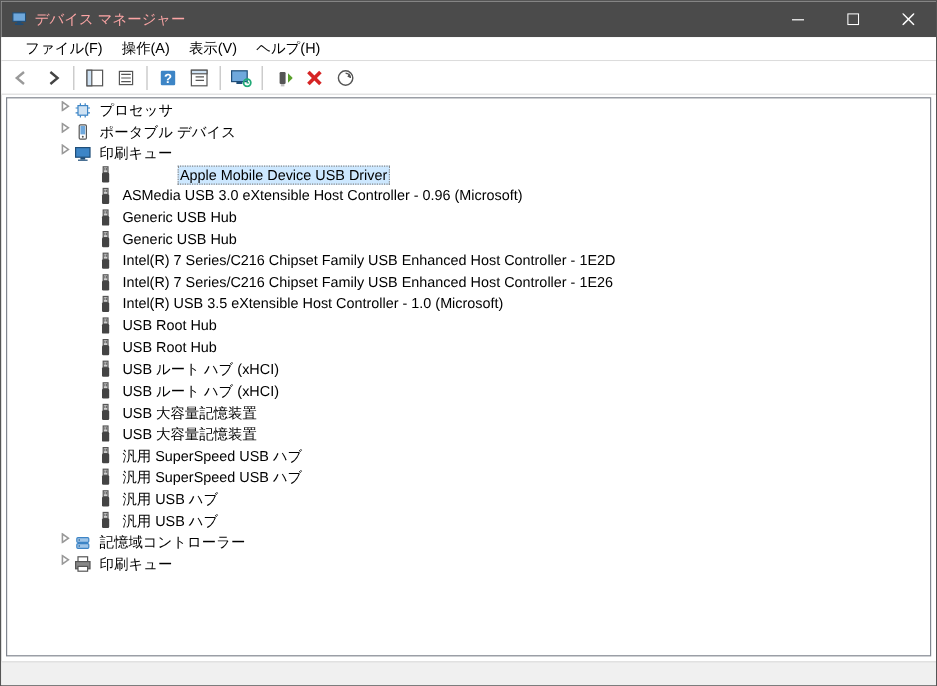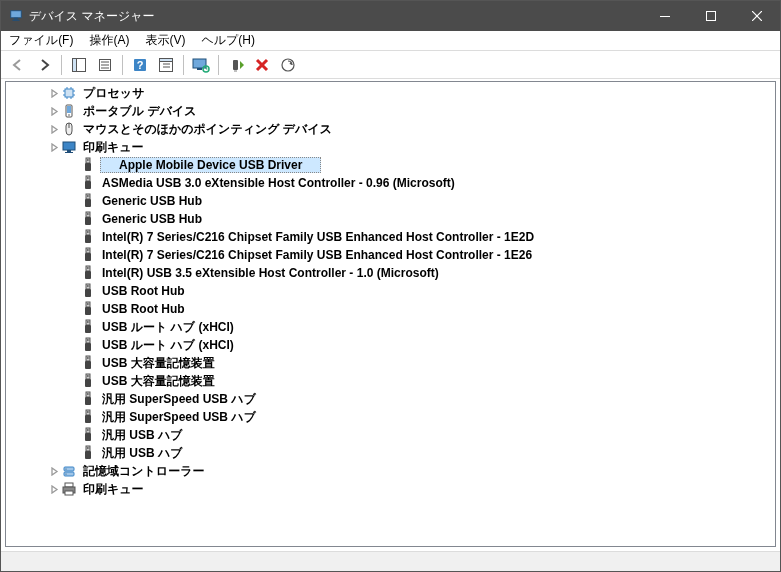--- a/index.html
+++ b/index.html
@@ -1,47 +1,47 @@
 <!DOCTYPE html>
 <html><head>
 <meta charset="utf-8">
 <style>
   * { box-sizing: border-box; margin: 0; padding: 0; }
   html, body { width: 781px; height: 572px; font-family: "Yu Gothic UI", "Meiryo", "Segoe UI", sans-serif; font-size: 12px; overflow: hidden; }
   body { background: #fff; border: 1px solid #555; display: flex; flex-direction: column; }
 
   
-  .titlebar { height: 30px; background: #4b4b4b; color: #ffffff; display: flex; align-items: center; padding: 0; }
+  .titlebar { height: 30px; background: #4b4b4b; color: #fca5a5; display: flex; align-items: center; padding: 0; }
   .titlebar .title { display: flex; align-items: center; gap: 6px; padding-left: 8px; font-size: 12px; }
   .titlebar .sysicon svg { display:block; }
   .titlebar .spacer { flex: 1; }
   .titlebar .winbtn { width: 46px; height: 30px; display: flex; align-items: center; justify-content: center; color: #fff; cursor: default; }
 
   
-  .menubar { height: 20px; background: #fff; display: flex; align-items: center; padding: 0 0; gap: 0; border-bottom: 1px solid #dcdcdc; }
+  .menubar { height: 20px; background: #fff; display: flex; align-items: center; padding: 0 12px; gap: 0; border-bottom: 1px solid #dcdcdc; }
   .menubar .menuitem { padding: 0 8px; cursor: default; }
 
   
   .toolbar { height: 28px; background: #fff; display: flex; align-items: center; padding: 2px 4px; gap: 0; border-bottom: 1px solid #dcdcdc; }
   .toolbar .tbtn { width: 24px; height: 24px; display: flex; align-items: center; justify-content: center; margin: 0 1px; border: 1px solid transparent; cursor: default; }
   .toolbar .sep { width: 1px; height: 20px; background: #c0c0c0; margin: 0 4px; }
   .toolbar .tbtn svg { display:block; }
 
   
   .treewrap { flex: 1; margin: 2px 4px 4px 4px; border: 1px solid #828790; padding: 2px 0 0 0; position: relative; display:flex; }
   .tree { flex:1; overflow: auto; padding: 0 0 2px 0; }
   .tree::-webkit-scrollbar { width: 17px; }
   .tree::-webkit-scrollbar-track { background: #f0f0f0; }
   .tree::-webkit-scrollbar-thumb { background: #c0c0c0; }
-  .tree .row { display: flex; align-items: center; height: 18px; padding-left: 0; white-space: nowrap; cursor: default; user-select:none;font-weight:bold; }
+  .tree .row { display: flex; align-items: flex-start; height: 18px; padding-left: 0; white-space: nowrap; cursor: default; user-select:none; }
   .tree .indent { display:inline-block; }
   .tree .arrow { width: 14px; display: inline-flex; align-items:center; justify-content:center; color:#555; font-size:10px; }
   .tree .icon { width: 16px; height: 16px; display: inline-flex; align-items: center; justify-content:center; margin-right: 4px; }
   .tree .label { padding: 0 2px; }
-  .tree .label.selected { background: #cde8ff; border: 1px dotted #888; padding: 0 18px; }
+  .tree .label.selected { background: #cde8ff; border: 1px dotted #888; padding: 0 1px; margin-left: 48px; }
   .statusstrip { height: 20px; background: #f0f0f0; border-top: 1px solid #dcdcdc; }
 </style>
 </head>
 <body>
 
 <div class="titlebar">
   <div class="title">
     <span class="sysicon">
       <svg width="14" height="14" viewBox="0 0 16 16">
           <rect x="2" y="2" width="12" height="8" fill="#6fa8dc" stroke="#1f4e79" stroke-width="1"></rect>
@@ -192,289 +192,274 @@
       </div>
       <div class="row">
         <span class="indent" style="width: 41px;"></span>
         <span class="arrow">
           <svg width="9" height="9" viewBox="0 0 9 9">
             <path d="M2 1 L7 4.5 L2 8 Z" fill="none" stroke="#999" stroke-width="1.3"></path>
           </svg>
         </span>
         <span class="icon">
           <svg width="16" height="16" viewBox="0 0 16 16">
-            <path d="M5 5 Q5 2 8 2 Q11 2 11 5 L11 10 Q11 14 8 14 Q5 14 5 10 Z" fill="#eee" stroke="#555"></path>
-            <line x1="8" y1="2" x2="8" y2="7" stroke="#555"></line>
-          </svg>
-        </span>
-        <span class="label">マウスとそのほかのポインティング デバイス</span>
+            <rect x="2" y="3" width="12" height="8" fill="#3d85c6" stroke="#1f4e79"></rect>
+            <rect x="6" y="11" width="4" height="2" fill="#1f4e79"></rect>
+            <rect x="4" y="13" width="8" height="1" fill="#1f4e79"></rect>
+          </svg>
+        </span>
+        <span class="label">印刷キュー</span>
+      </div>
+      <div class="row">
+        <span class="indent" style="width: 60px;"></span>
+        <span class="arrow"></span>
+        <span class="icon">
+          <svg width="16" height="16" viewBox="0 0 16 16">
+            <rect x="6" y="1" width="4" height="5" fill="#cfcfcf" stroke="#555"></rect>
+            <rect x="5" y="6" width="6" height="8" rx="1" fill="#444"></rect>
+            <rect x="7" y="2" width="0.8" height="2" fill="#555"></rect>
+            <rect x="8.5" y="2" width="0.8" height="2" fill="#555"></rect>
+          </svg>
+        </span>
+        <span class="label selected">Apple Mobile Device USB Driver</span>
+      </div>
+      <div class="row">
+        <span class="indent" style="width: 60px;"></span>
+        <span class="arrow"></span>
+        <span class="icon">
+          <svg width="16" height="16" viewBox="0 0 16 16">
+            <rect x="6" y="1" width="4" height="5" fill="#cfcfcf" stroke="#555"></rect>
+            <rect x="5" y="6" width="6" height="8" rx="1" fill="#444"></rect>
+            <rect x="7" y="2" width="0.8" height="2" fill="#555"></rect>
+            <rect x="8.5" y="2" width="0.8" height="2" fill="#555"></rect>
+          </svg>
+        </span>
+        <span class="label">ASMedia USB 3.0 eXtensible Host Controller - 0.96 (Microsoft)</span>
+      </div>
+      <div class="row">
+        <span class="indent" style="width: 60px;"></span>
+        <span class="arrow"></span>
+        <span class="icon">
+          <svg width="16" height="16" viewBox="0 0 16 16">
+            <rect x="6" y="1" width="4" height="5" fill="#cfcfcf" stroke="#555"></rect>
+            <rect x="5" y="6" width="6" height="8" rx="1" fill="#444"></rect>
+            <rect x="7" y="2" width="0.8" height="2" fill="#555"></rect>
+            <rect x="8.5" y="2" width="0.8" height="2" fill="#555"></rect>
+          </svg>
+        </span>
+        <span class="label">Generic USB Hub</span>
+      </div>
+      <div class="row">
+        <span class="indent" style="width: 60px;"></span>
+        <span class="arrow"></span>
+        <span class="icon">
+          <svg width="16" height="16" viewBox="0 0 16 16">
+            <rect x="6" y="1" width="4" height="5" fill="#cfcfcf" stroke="#555"></rect>
+            <rect x="5" y="6" width="6" height="8" rx="1" fill="#444"></rect>
+            <rect x="7" y="2" width="0.8" height="2" fill="#555"></rect>
+            <rect x="8.5" y="2" width="0.8" height="2" fill="#555"></rect>
+          </svg>
+        </span>
+        <span class="label">Generic USB Hub</span>
+      </div>
+      <div class="row">
+        <span class="indent" style="width: 60px;"></span>
+        <span class="arrow"></span>
+        <span class="icon">
+          <svg width="16" height="16" viewBox="0 0 16 16">
+            <rect x="6" y="1" width="4" height="5" fill="#cfcfcf" stroke="#555"></rect>
+            <rect x="5" y="6" width="6" height="8" rx="1" fill="#444"></rect>
+            <rect x="7" y="2" width="0.8" height="2" fill="#555"></rect>
+            <rect x="8.5" y="2" width="0.8" height="2" fill="#555"></rect>
+          </svg>
+        </span>
+        <span class="label">Intel(R) 7 Series/C216 Chipset Family USB Enhanced Host Controller - 1E2D</span>
+      </div>
+      <div class="row">
+        <span class="indent" style="width: 60px;"></span>
+        <span class="arrow"></span>
+        <span class="icon">
+          <svg width="16" height="16" viewBox="0 0 16 16">
+            <rect x="6" y="1" width="4" height="5" fill="#cfcfcf" stroke="#555"></rect>
+            <rect x="5" y="6" width="6" height="8" rx="1" fill="#444"></rect>
+            <rect x="7" y="2" width="0.8" height="2" fill="#555"></rect>
+            <rect x="8.5" y="2" width="0.8" height="2" fill="#555"></rect>
+          </svg>
+        </span>
+        <span class="label">Intel(R) 7 Series/C216 Chipset Family USB Enhanced Host Controller - 1E26</span>
+      </div>
+      <div class="row">
+        <span class="indent" style="width: 60px;"></span>
+        <span class="arrow"></span>
+        <span class="icon">
+          <svg width="16" height="16" viewBox="0 0 16 16">
+            <rect x="6" y="1" width="4" height="5" fill="#cfcfcf" stroke="#555"></rect>
+            <rect x="5" y="6" width="6" height="8" rx="1" fill="#444"></rect>
+            <rect x="7" y="2" width="0.8" height="2" fill="#555"></rect>
+            <rect x="8.5" y="2" width="0.8" height="2" fill="#555"></rect>
+          </svg>
+        </span>
+        <span class="label">Intel(R) USB 3.5 eXtensible Host Controller - 1.0 (Microsoft)</span>
+      </div>
+      <div class="row">
+        <span class="indent" style="width: 60px;"></span>
+        <span class="arrow"></span>
+        <span class="icon">
+          <svg width="16" height="16" viewBox="0 0 16 16">
+            <rect x="6" y="1" width="4" height="5" fill="#cfcfcf" stroke="#555"></rect>
+            <rect x="5" y="6" width="6" height="8" rx="1" fill="#444"></rect>
+            <rect x="7" y="2" width="0.8" height="2" fill="#555"></rect>
+            <rect x="8.5" y="2" width="0.8" height="2" fill="#555"></rect>
+          </svg>
+        </span>
+        <span class="label">USB Root Hub</span>
+      </div>
+      <div class="row">
+        <span class="indent" style="width: 60px;"></span>
+        <span class="arrow"></span>
+        <span class="icon">
+          <svg width="16" height="16" viewBox="0 0 16 16">
+            <rect x="6" y="1" width="4" height="5" fill="#cfcfcf" stroke="#555"></rect>
+            <rect x="5" y="6" width="6" height="8" rx="1" fill="#444"></rect>
+            <rect x="7" y="2" width="0.8" height="2" fill="#555"></rect>
+            <rect x="8.5" y="2" width="0.8" height="2" fill="#555"></rect>
+          </svg>
+        </span>
+        <span class="label">USB Root Hub</span>
+      </div>
+      <div class="row">
+        <span class="indent" style="width: 60px;"></span>
+        <span class="arrow"></span>
+        <span class="icon">
+          <svg width="16" height="16" viewBox="0 0 16 16">
+            <rect x="6" y="1" width="4" height="5" fill="#cfcfcf" stroke="#555"></rect>
+            <rect x="5" y="6" width="6" height="8" rx="1" fill="#444"></rect>
+            <rect x="7" y="2" width="0.8" height="2" fill="#555"></rect>
+            <rect x="8.5" y="2" width="0.8" height="2" fill="#555"></rect>
+          </svg>
+        </span>
+        <span class="label">USB ルート ハブ (xHCI)</span>
+      </div>
+      <div class="row">
+        <span class="indent" style="width: 60px;"></span>
+        <span class="arrow"></span>
+        <span class="icon">
+          <svg width="16" height="16" viewBox="0 0 16 16">
+            <rect x="6" y="1" width="4" height="5" fill="#cfcfcf" stroke="#555"></rect>
+            <rect x="5" y="6" width="6" height="8" rx="1" fill="#444"></rect>
+            <rect x="7" y="2" width="0.8" height="2" fill="#555"></rect>
+            <rect x="8.5" y="2" width="0.8" height="2" fill="#555"></rect>
+          </svg>
+        </span>
+        <span class="label">USB ルート ハブ (xHCI)</span>
+      </div>
+      <div class="row">
+        <span class="indent" style="width: 60px;"></span>
+        <span class="arrow"></span>
+        <span class="icon">
+          <svg width="16" height="16" viewBox="0 0 16 16">
+            <rect x="6" y="1" width="4" height="5" fill="#cfcfcf" stroke="#555"></rect>
+            <rect x="5" y="6" width="6" height="8" rx="1" fill="#444"></rect>
+            <rect x="7" y="2" width="0.8" height="2" fill="#555"></rect>
+            <rect x="8.5" y="2" width="0.8" height="2" fill="#555"></rect>
+          </svg>
+        </span>
+        <span class="label">USB 大容量記憶装置</span>
+      </div>
+      <div class="row">
+        <span class="indent" style="width: 60px;"></span>
+        <span class="arrow"></span>
+        <span class="icon">
+          <svg width="16" height="16" viewBox="0 0 16 16">
+            <rect x="6" y="1" width="4" height="5" fill="#cfcfcf" stroke="#555"></rect>
+            <rect x="5" y="6" width="6" height="8" rx="1" fill="#444"></rect>
+            <rect x="7" y="2" width="0.8" height="2" fill="#555"></rect>
+            <rect x="8.5" y="2" width="0.8" height="2" fill="#555"></rect>
+          </svg>
+        </span>
+        <span class="label">USB 大容量記憶装置</span>
+      </div>
+      <div class="row">
+        <span class="indent" style="width: 60px;"></span>
+        <span class="arrow"></span>
+        <span class="icon">
+          <svg width="16" height="16" viewBox="0 0 16 16">
+            <rect x="6" y="1" width="4" height="5" fill="#cfcfcf" stroke="#555"></rect>
+            <rect x="5" y="6" width="6" height="8" rx="1" fill="#444"></rect>
+            <rect x="7" y="2" width="0.8" height="2" fill="#555"></rect>
+            <rect x="8.5" y="2" width="0.8" height="2" fill="#555"></rect>
+          </svg>
+        </span>
+        <span class="label">汎用 SuperSpeed USB ハブ</span>
+      </div>
+      <div class="row">
+        <span class="indent" style="width: 60px;"></span>
+        <span class="arrow"></span>
+        <span class="icon">
+          <svg width="16" height="16" viewBox="0 0 16 16">
+            <rect x="6" y="1" width="4" height="5" fill="#cfcfcf" stroke="#555"></rect>
+            <rect x="5" y="6" width="6" height="8" rx="1" fill="#444"></rect>
+            <rect x="7" y="2" width="0.8" height="2" fill="#555"></rect>
+            <rect x="8.5" y="2" width="0.8" height="2" fill="#555"></rect>
+          </svg>
+        </span>
+        <span class="label">汎用 SuperSpeed USB ハブ</span>
+      </div>
+      <div class="row">
+        <span class="indent" style="width: 60px;"></span>
+        <span class="arrow"></span>
+        <span class="icon">
+          <svg width="16" height="16" viewBox="0 0 16 16">
+            <rect x="6" y="1" width="4" height="5" fill="#cfcfcf" stroke="#555"></rect>
+            <rect x="5" y="6" width="6" height="8" rx="1" fill="#444"></rect>
+            <rect x="7" y="2" width="0.8" height="2" fill="#555"></rect>
+            <rect x="8.5" y="2" width="0.8" height="2" fill="#555"></rect>
+          </svg>
+        </span>
+        <span class="label">汎用 USB ハブ</span>
+      </div>
+      <div class="row">
+        <span class="indent" style="width: 60px;"></span>
+        <span class="arrow"></span>
+        <span class="icon">
+          <svg width="16" height="16" viewBox="0 0 16 16">
+            <rect x="6" y="1" width="4" height="5" fill="#cfcfcf" stroke="#555"></rect>
+            <rect x="5" y="6" width="6" height="8" rx="1" fill="#444"></rect>
+            <rect x="7" y="2" width="0.8" height="2" fill="#555"></rect>
+            <rect x="8.5" y="2" width="0.8" height="2" fill="#555"></rect>
+          </svg>
+        </span>
+        <span class="label">汎用 USB ハブ</span>
       </div>
       <div class="row">
         <span class="indent" style="width: 41px;"></span>
         <span class="arrow">
           <svg width="9" height="9" viewBox="0 0 9 9">
             <path d="M2 1 L7 4.5 L2 8 Z" fill="none" stroke="#999" stroke-width="1.3"></path>
           </svg>
         </span>
         <span class="icon">
           <svg width="16" height="16" viewBox="0 0 16 16">
-            <rect x="2" y="3" width="12" height="8" fill="#3d85c6" stroke="#1f4e79"></rect>
-            <rect x="6" y="11" width="4" height="2" fill="#1f4e79"></rect>
-            <rect x="4" y="13" width="8" height="1" fill="#1f4e79"></rect>
-          </svg>
-        </span>
-        <span class="label">印刷キュー</span>
-      </div>
-      <div class="row">
-        <span class="indent" style="width: 60px;"></span>
-        <span class="arrow"></span>
-        <span class="icon">
-          <svg width="16" height="16" viewBox="0 0 16 16">
-            <rect x="6" y="1" width="4" height="5" fill="#cfcfcf" stroke="#555"></rect>
-            <rect x="5" y="6" width="6" height="8" rx="1" fill="#444"></rect>
-            <rect x="7" y="2" width="0.8" height="2" fill="#555"></rect>
-            <rect x="8.5" y="2" width="0.8" height="2" fill="#555"></rect>
-          </svg>
-        </span>
-        <span class="label selected">Apple Mobile Device USB Driver</span>
-      </div>
-      <div class="row">
-        <span class="indent" style="width: 60px;"></span>
-        <span class="arrow"></span>
-        <span class="icon">
-          <svg width="16" height="16" viewBox="0 0 16 16">
-            <rect x="6" y="1" width="4" height="5" fill="#cfcfcf" stroke="#555"></rect>
-            <rect x="5" y="6" width="6" height="8" rx="1" fill="#444"></rect>
-            <rect x="7" y="2" width="0.8" height="2" fill="#555"></rect>
-            <rect x="8.5" y="2" width="0.8" height="2" fill="#555"></rect>
-          </svg>
-        </span>
-        <span class="label">ASMedia USB 3.0 eXtensible Host Controller - 0.96 (Microsoft)</span>
-      </div>
-      <div class="row">
-        <span class="indent" style="width: 60px;"></span>
-        <span class="arrow"></span>
-        <span class="icon">
-          <svg width="16" height="16" viewBox="0 0 16 16">
-            <rect x="6" y="1" width="4" height="5" fill="#cfcfcf" stroke="#555"></rect>
-            <rect x="5" y="6" width="6" height="8" rx="1" fill="#444"></rect>
-            <rect x="7" y="2" width="0.8" height="2" fill="#555"></rect>
-            <rect x="8.5" y="2" width="0.8" height="2" fill="#555"></rect>
-          </svg>
-        </span>
-        <span class="label">Generic USB Hub</span>
-      </div>
-      <div class="row">
-        <span class="indent" style="width: 60px;"></span>
-        <span class="arrow"></span>
-        <span class="icon">
-          <svg width="16" height="16" viewBox="0 0 16 16">
-            <rect x="6" y="1" width="4" height="5" fill="#cfcfcf" stroke="#555"></rect>
-            <rect x="5" y="6" width="6" height="8" rx="1" fill="#444"></rect>
-            <rect x="7" y="2" width="0.8" height="2" fill="#555"></rect>
-            <rect x="8.5" y="2" width="0.8" height="2" fill="#555"></rect>
-          </svg>
-        </span>
-        <span class="label">Generic USB Hub</span>
-      </div>
-      <div class="row">
-        <span class="indent" style="width: 60px;"></span>
-        <span class="arrow"></span>
-        <span class="icon">
-          <svg width="16" height="16" viewBox="0 0 16 16">
-            <rect x="6" y="1" width="4" height="5" fill="#cfcfcf" stroke="#555"></rect>
-            <rect x="5" y="6" width="6" height="8" rx="1" fill="#444"></rect>
-            <rect x="7" y="2" width="0.8" height="2" fill="#555"></rect>
-            <rect x="8.5" y="2" width="0.8" height="2" fill="#555"></rect>
-          </svg>
-        </span>
-        <span class="label">Intel(R) 7 Series/C216 Chipset Family USB Enhanced Host Controller - 1E2D</span>
-      </div>
-      <div class="row">
-        <span class="indent" style="width: 60px;"></span>
-        <span class="arrow"></span>
-        <span class="icon">
-          <svg width="16" height="16" viewBox="0 0 16 16">
-            <rect x="6" y="1" width="4" height="5" fill="#cfcfcf" stroke="#555"></rect>
-            <rect x="5" y="6" width="6" height="8" rx="1" fill="#444"></rect>
-            <rect x="7" y="2" width="0.8" height="2" fill="#555"></rect>
-            <rect x="8.5" y="2" width="0.8" height="2" fill="#555"></rect>
-          </svg>
-        </span>
-        <span class="label">Intel(R) 7 Series/C216 Chipset Family USB Enhanced Host Controller - 1E26</span>
-      </div>
-      <div class="row">
-        <span class="indent" style="width: 60px;"></span>
-        <span class="arrow"></span>
-        <span class="icon">
-          <svg width="16" height="16" viewBox="0 0 16 16">
-            <rect x="6" y="1" width="4" height="5" fill="#cfcfcf" stroke="#555"></rect>
-            <rect x="5" y="6" width="6" height="8" rx="1" fill="#444"></rect>
-            <rect x="7" y="2" width="0.8" height="2" fill="#555"></rect>
-            <rect x="8.5" y="2" width="0.8" height="2" fill="#555"></rect>
-          </svg>
-        </span>
-        <span class="label">Intel(R) USB 3.5 eXtensible Host Controller - 1.0 (Microsoft)</span>
-      </div>
-      <div class="row">
-        <span class="indent" style="width: 60px;"></span>
-        <span class="arrow"></span>
-        <span class="icon">
-          <svg width="16" height="16" viewBox="0 0 16 16">
-            <rect x="6" y="1" width="4" height="5" fill="#cfcfcf" stroke="#555"></rect>
-            <rect x="5" y="6" width="6" height="8" rx="1" fill="#444"></rect>
-            <rect x="7" y="2" width="0.8" height="2" fill="#555"></rect>
-            <rect x="8.5" y="2" width="0.8" height="2" fill="#555"></rect>
-          </svg>
-        </span>
-        <span class="label">USB Root Hub</span>
-      </div>
-      <div class="row">
-        <span class="indent" style="width: 60px;"></span>
-        <span class="arrow"></span>
-        <span class="icon">
-          <svg width="16" height="16" viewBox="0 0 16 16">
-            <rect x="6" y="1" width="4" height="5" fill="#cfcfcf" stroke="#555"></rect>
-            <rect x="5" y="6" width="6" height="8" rx="1" fill="#444"></rect>
-            <rect x="7" y="2" width="0.8" height="2" fill="#555"></rect>
-            <rect x="8.5" y="2" width="0.8" height="2" fill="#555"></rect>
-          </svg>
-        </span>
-        <span class="label">USB Root Hub</span>
-      </div>
-      <div class="row">
-        <span class="indent" style="width: 60px;"></span>
-        <span class="arrow"></span>
-        <span class="icon">
-          <svg width="16" height="16" viewBox="0 0 16 16">
-            <rect x="6" y="1" width="4" height="5" fill="#cfcfcf" stroke="#555"></rect>
-            <rect x="5" y="6" width="6" height="8" rx="1" fill="#444"></rect>
-            <rect x="7" y="2" width="0.8" height="2" fill="#555"></rect>
-            <rect x="8.5" y="2" width="0.8" height="2" fill="#555"></rect>
-          </svg>
-        </span>
-        <span class="label">USB ルート ハブ (xHCI)</span>
-      </div>
-      <div class="row">
-        <span class="indent" style="width: 60px;"></span>
-        <span class="arrow"></span>
-        <span class="icon">
-          <svg width="16" height="16" viewBox="0 0 16 16">
-            <rect x="6" y="1" width="4" height="5" fill="#cfcfcf" stroke="#555"></rect>
-            <rect x="5" y="6" width="6" height="8" rx="1" fill="#444"></rect>
-            <rect x="7" y="2" width="0.8" height="2" fill="#555"></rect>
-            <rect x="8.5" y="2" width="0.8" height="2" fill="#555"></rect>
-          </svg>
-        </span>
-        <span class="label">USB ルート ハブ (xHCI)</span>
-      </div>
-      <div class="row">
-        <span class="indent" style="width: 60px;"></span>
-        <span class="arrow"></span>
-        <span class="icon">
-          <svg width="16" height="16" viewBox="0 0 16 16">
-            <rect x="6" y="1" width="4" height="5" fill="#cfcfcf" stroke="#555"></rect>
-            <rect x="5" y="6" width="6" height="8" rx="1" fill="#444"></rect>
-            <rect x="7" y="2" width="0.8" height="2" fill="#555"></rect>
-            <rect x="8.5" y="2" width="0.8" height="2" fill="#555"></rect>
-          </svg>
-        </span>
-        <span class="label">USB 大容量記憶装置</span>
-      </div>
-      <div class="row">
-        <span class="indent" style="width: 60px;"></span>
-        <span class="arrow"></span>
-        <span class="icon">
-          <svg width="16" height="16" viewBox="0 0 16 16">
-            <rect x="6" y="1" width="4" height="5" fill="#cfcfcf" stroke="#555"></rect>
-            <rect x="5" y="6" width="6" height="8" rx="1" fill="#444"></rect>
-            <rect x="7" y="2" width="0.8" height="2" fill="#555"></rect>
-            <rect x="8.5" y="2" width="0.8" height="2" fill="#555"></rect>
-          </svg>
-        </span>
-        <span class="label">USB 大容量記憶装置</span>
-      </div>
-      <div class="row">
-        <span class="indent" style="width: 60px;"></span>
-        <span class="arrow"></span>
-        <span class="icon">
-          <svg width="16" height="16" viewBox="0 0 16 16">
-            <rect x="6" y="1" width="4" height="5" fill="#cfcfcf" stroke="#555"></rect>
-            <rect x="5" y="6" width="6" height="8" rx="1" fill="#444"></rect>
-            <rect x="7" y="2" width="0.8" height="2" fill="#555"></rect>
-            <rect x="8.5" y="2" width="0.8" height="2" fill="#555"></rect>
-          </svg>
-        </span>
-        <span class="label">汎用 SuperSpeed USB ハブ</span>
-      </div>
-      <div class="row">
-        <span class="indent" style="width: 60px;"></span>
-        <span class="arrow"></span>
-        <span class="icon">
-          <svg width="16" height="16" viewBox="0 0 16 16">
-            <rect x="6" y="1" width="4" height="5" fill="#cfcfcf" stroke="#555"></rect>
-            <rect x="5" y="6" width="6" height="8" rx="1" fill="#444"></rect>
-            <rect x="7" y="2" width="0.8" height="2" fill="#555"></rect>
-            <rect x="8.5" y="2" width="0.8" height="2" fill="#555"></rect>
-          </svg>
-        </span>
-        <span class="label">汎用 SuperSpeed USB ハブ</span>
-      </div>
-      <div class="row">
-        <span class="indent" style="width: 60px;"></span>
-        <span class="arrow"></span>
-        <span class="icon">
-          <svg width="16" height="16" viewBox="0 0 16 16">
-            <rect x="6" y="1" width="4" height="5" fill="#cfcfcf" stroke="#555"></rect>
-            <rect x="5" y="6" width="6" height="8" rx="1" fill="#444"></rect>
-            <rect x="7" y="2" width="0.8" height="2" fill="#555"></rect>
-            <rect x="8.5" y="2" width="0.8" height="2" fill="#555"></rect>
-          </svg>
-        </span>
-        <span class="label">汎用 USB ハブ</span>
-      </div>
-      <div class="row">
-        <span class="indent" style="width: 60px;"></span>
-        <span class="arrow"></span>
-        <span class="icon">
-          <svg width="16" height="16" viewBox="0 0 16 16">
-            <rect x="6" y="1" width="4" height="5" fill="#cfcfcf" stroke="#555"></rect>
-            <rect x="5" y="6" width="6" height="8" rx="1" fill="#444"></rect>
-            <rect x="7" y="2" width="0.8" height="2" fill="#555"></rect>
-            <rect x="8.5" y="2" width="0.8" height="2" fill="#555"></rect>
-          </svg>
-        </span>
-        <span class="label">汎用 USB ハブ</span>
+            <rect x="3" y="4" width="10" height="4" rx="1" fill="#9fc5e8" stroke="#3d85c6"></rect>
+            <rect x="3" y="9" width="10" height="4" rx="1" fill="#9fc5e8" stroke="#3d85c6"></rect>
+            <circle cx="5" cy="6" r="0.6" fill="#1f4e79"></circle>
+            <circle cx="5" cy="11" r="0.6" fill="#1f4e79"></circle>
+          </svg>
+        </span>
+        <span class="label">記憶域コントローラー</span>
       </div>
       <div class="row">
         <span class="indent" style="width: 41px;"></span>
         <span class="arrow">
           <svg width="9" height="9" viewBox="0 0 9 9">
             <path d="M2 1 L7 4.5 L2 8 Z" fill="none" stroke="#999" stroke-width="1.3"></path>
           </svg>
         </span>
         <span class="icon">
           <svg width="16" height="16" viewBox="0 0 16 16">
-            <rect x="3" y="4" width="10" height="4" rx="1" fill="#9fc5e8" stroke="#3d85c6"></rect>
-            <rect x="3" y="9" width="10" height="4" rx="1" fill="#9fc5e8" stroke="#3d85c6"></rect>
-            <circle cx="5" cy="6" r="0.6" fill="#1f4e79"></circle>
-            <circle cx="5" cy="11" r="0.6" fill="#1f4e79"></circle>
-          </svg>
-        </span>
-        <span class="label">記憶域コントローラー</span>
-      </div>
-      <div class="row">
-        <span class="indent" style="width: 41px;"></span>
-        <span class="arrow">
-          <svg width="9" height="9" viewBox="0 0 9 9">
-            <path d="M2 1 L7 4.5 L2 8 Z" fill="none" stroke="#999" stroke-width="1.3"></path>
-          </svg>
-        </span>
-        <span class="icon">
-          <svg width="16" height="16" viewBox="0 0 16 16">
             <rect x="4" y="2" width="8" height="4" fill="#fff" stroke="#555"></rect>
             <rect x="2" y="6" width="12" height="6" fill="#888" stroke="#555"></rect>
             <rect x="4" y="10" width="8" height="4" fill="#fff" stroke="#555"></rect>
           </svg>
         </span>
         <span class="label">印刷キュー</span>
       </div>
     </div>
 </div>
 

